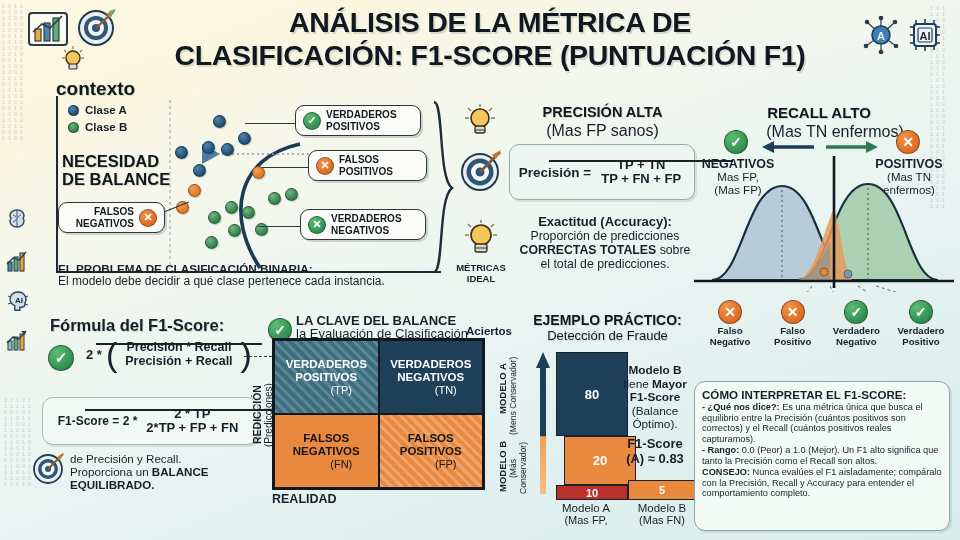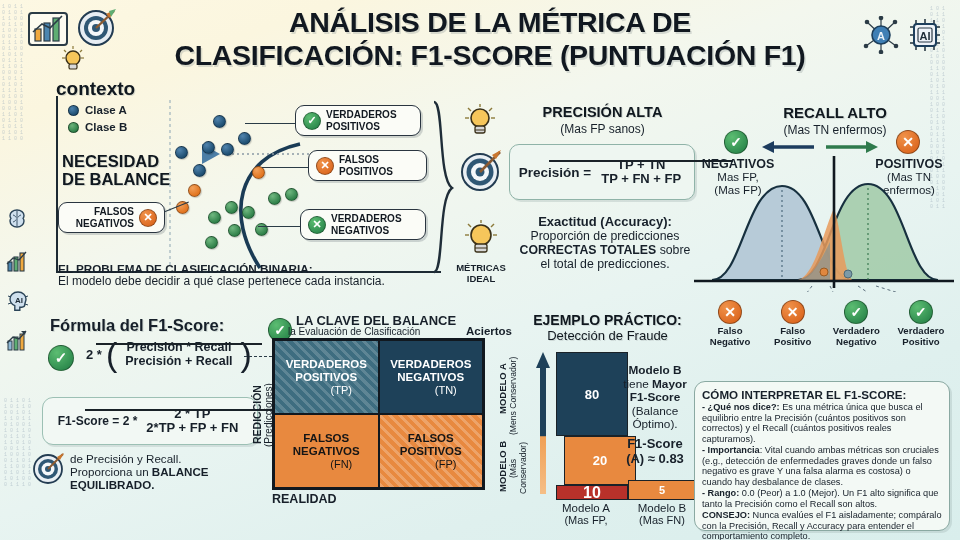--- a/index.html
+++ b/index.html
@@ -51,21 +51,21 @@
   .sdot.blue { background:radial-gradient(circle at 33% 28%, #5184ae, #1d4d70 72%); }
   .sdot.green{ background:radial-gradient(circle at 33% 28%, #70b880, #2f8049 72%); }
   .sdot.orange{background:radial-gradient(circle at 33% 28%, #f2a05a, #e1741f 72%); }
 
   #problema { left:58px; top:262px; font-size:11.7px; line-height:13.4px; font-weight:bold; }
   #problema .sub { font-weight:normal; font-size:12px; }
 
   
   .hdr { font-weight:bold; font-size:14.5px; color:#10181f; text-align:center;
     text-shadow:1px 1px 0 rgba(150,160,160,.32); }
-  .sub { font-size:12px; text-align:center; }
+  .sub { font-size:16px; text-align:center; }
   #precbox { left:509px; top:144px; width:186px; height:56px;
     background:#eef6f1; border:1.6px solid #8fb3a8; border-radius:10px;
     box-shadow:2px 2px 0 rgba(120,140,140,.22);
     display:flex; align-items:center; justify-content:center; gap:6px; }
   .frac { display:inline-flex; flex-direction:column; align-items:center; line-height:1.05; }
   .frac .num { font-weight:bold; font-size:13px; padding:0 4px; }
   .frac .bar { height:2px; background:#111; width:100%; margin:1.5px 0; }
   .frac .den { font-weight:bold; font-size:13px; padding:0 4px; }
 
   
@@ -419,21 +419,21 @@
   <div>IDEAL</div>
 </div>
 
 <div class="abs" style="left:505px;top:214px;width:200px;text-align:center;">
   <div style="font-weight:bold;font-size:13px;">Exactitud (Accuracy):</div>
   <div style="font-size:12.3px;line-height:14px;">Proporción de predicciones</div>
   <div style="font-size:12.3px;line-height:14px;"><b>CORRECTAS TOTALES</b><span> sobre</span></div>
   <div style="font-size:12.3px;line-height:14px;">el total de predicciones.</div>
 </div>
 
-<div class="abs hdr" style="left:740px;top:104px;width:190px;font-size:15px;">RECALL ALTO</div>
+<div class="abs hdr" style="left:724px;top:104px;width:190px;font-size:15px;">RECALL ALTO</div>
 <div class="abs sub" style="left:725px;top:123px;width:220px;">(Mas TN enfermos)</div>
 
 <span class="badge green big abs" style="left:724px;top:130px;">✓</span>
 <span class="badge orange big abs" style="left:896px;top:130px;">✕</span>
 
 <div class="abs" style="left:688px;top:157px;width:100px;text-align:center;">
   <div style="font-weight:bold;font-size:12.5px;">NEGATIVOS</div>
   <div style="font-size:11.5px;line-height:13px;">Mas FP,</div>
   <div style="font-size:11.5px;line-height:13px;">(Mas FP)</div>
 </div>
@@ -522,21 +522,21 @@
   <polygon points="32,3 25,7 28,10" fill="#c9762e"></polygon>
 </svg>
 <div class="abs" id="f1note">
   <div>de Precisión y Recall.</div>
   <div><span>Proporciona un </span><b>BALANCE</b></div>
   <div><b>EQUILIBRADO.</b></div>
 </div>
 
 <span class="badge green big abs" style="left:268px;top:318px;">✓</span>
 <div class="abs" style="left:296px;top:313px;font-size:13px;font-weight:bold;">LA CLAVE DEL BALANCE</div>
-<div class="abs" style="left:288px;top:326px;font-size:10px;">la Evaluación de Clasificación</div>
+<div class="abs" style="left:296px;top:326px;font-size:13px;">la Evaluación de Clasificación</div>
 <div class="abs" style="left:466px;top:325px;font-size:11.5px;font-weight:bold;">Aciertos</div>
 
 <div class="abs vlabel" style="left:252px;top:352px;height:126px;font-size:10.5px;font-weight:bold;text-align:center;line-height:11px;">
   <span>REDICCIÓN</span>
 </div>
 <div class="abs vlabel" style="left:263px;top:352px;height:126px;font-size:10px;text-align:center;">
   <span>(Predicciones)</span>
 </div>
 
 <div class="abs" id="cmwrap">
@@ -593,21 +593,21 @@
   <polygon points="7,0 0,16 14,16" fill="#1e4159"></polygon>
 </svg>
 
 <div class="abs" style="left:556px;top:352px;width:140px;height:148px;">
   <div class="bar" style="left:0;top:0;width:72px;height:84px;background:#1e4159;">
     <span>80</span>
   </div>
   <div class="bar" style="left:8px;top:84px;width:72px;height:49px;background:#e8893f;">
     <span>20</span>
   </div>
-  <div class="bar" style="left:0;top:133px;width:72px;height:15px;background:#b8312a;font-size:16px;">
+  <div class="bar" style="left:0;top:133px;width:72px;height:15px;background:#b8312a;font-size:11px;">
     <span>10</span>
   </div>
   <div class="bar" style="left:72px;top:128px;width:68px;height:20px;background:#e8893f;font-size:11px;">
     <span>5</span>
   </div>
 </div>
 <div class="abs" style="left:548px;top:502px;width:152px;display:flex;">
   <div style="width:76px;text-align:center;">
     <div style="font-size:11.5px;">Modelo A</div>
     <div style="font-size:11px;">(Mas FP,</div>
@@ -626,16 +626,15 @@
   <div>Óptimo).</div>
 </div>
 <div class="abs" style="left:612px;top:436px;width:86px;text-align:center;font-weight:bold;font-size:13px;line-height:15px;">
   <div>F1-Score</div>
   <div>(A) ≈ 0.83</div>
 </div>
 
 <div class="abs" id="interp">
   <h4>CÓMO INTERPRETAR EL F1-SCORE:</h4>
   <p><b>- ¿Qué nos dice?:</b><span> Es una métrica única que busca el equilibrio entre la Precisión (cuántos positivos son correctos) y el Recall (cuántos positivos reales capturamos).</span></p>
-  <p><b>- Importancia</b><span>: Vital cuando ambas métricas son cruciales (e.g., detección de enfermedades graves donde un falso negativo es grave Y una falsa alarma es costosa) o cuando hay desbalance de clases.</span></p>
   <p><b>- Rango:</b><span> 0.0 (Peor) a 1.0 (Mejor). Un F1 alto significa que tanto la Precisión como el Recall son altos.</span></p>
   <p><b>CONSEJO:</b><span> Nunca evalúes el F1 aisladamente; compáralo con la Precisión, Recall y Accuracy para entender el comportamiento completo.</span></p>
 </div>
 
 </body></html>

